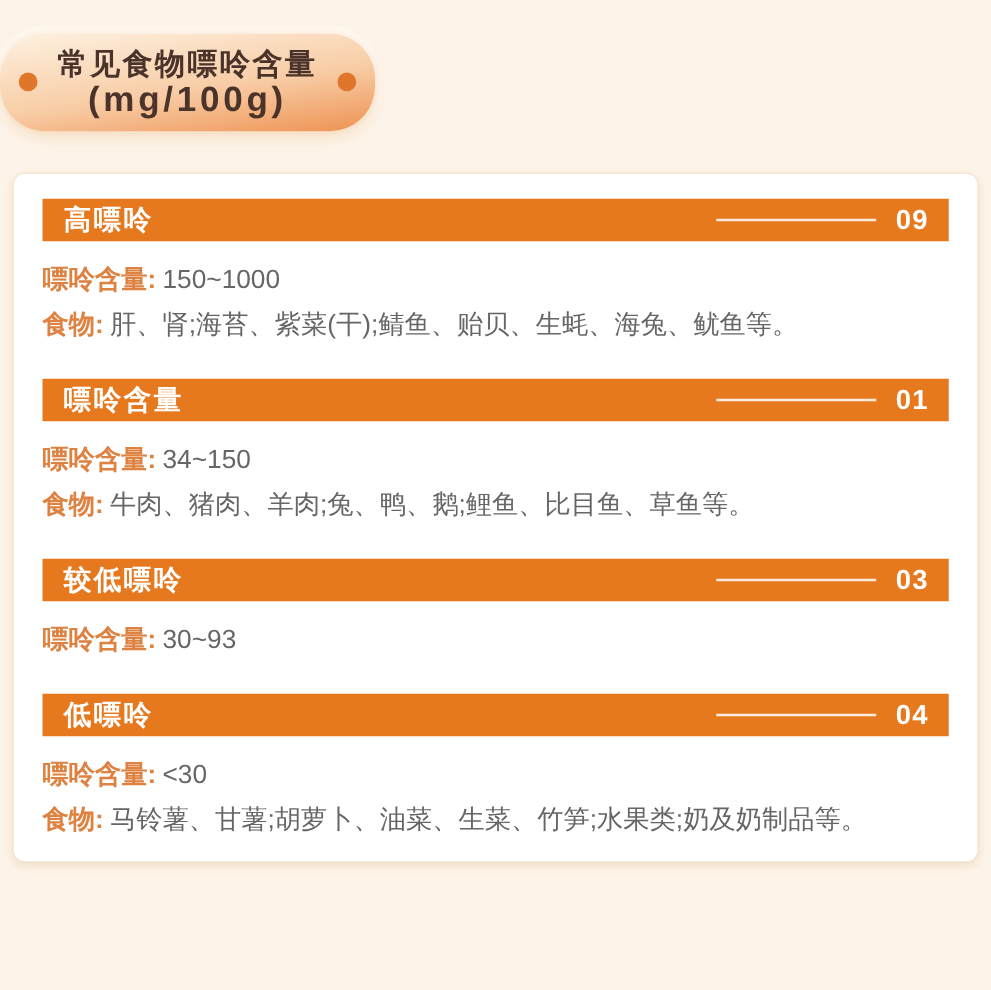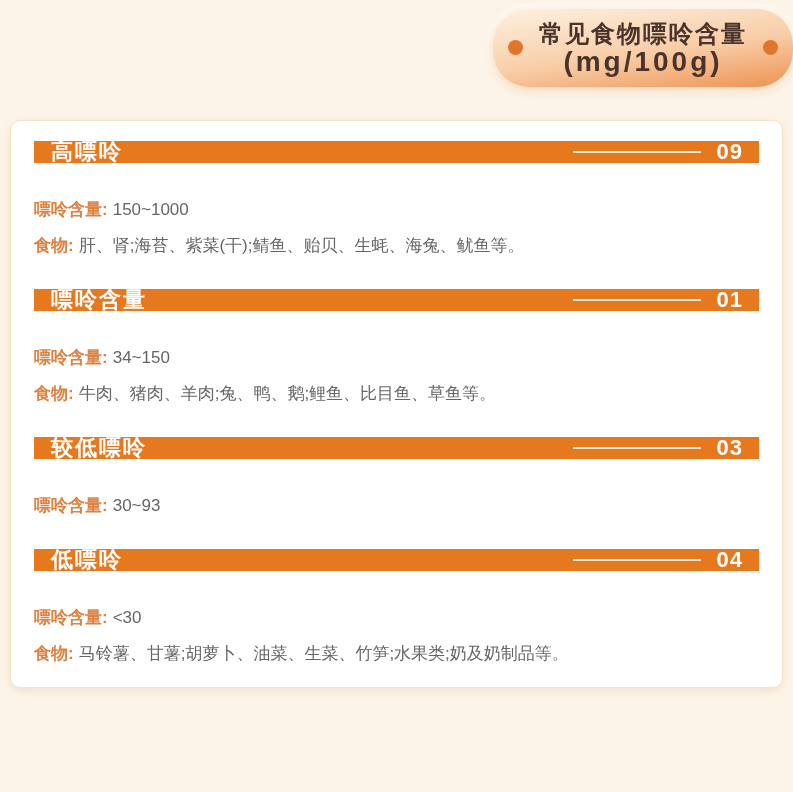--- a/index.html
+++ b/index.html
@@ -9,22 +9,22 @@
   body {
     width: 793px;
     height: 792px;
     background: #fdf4e9;
     font-family: "Liberation Sans", "DejaVu Sans", sans-serif;
     overflow: hidden;
   }
   
   .header-wrap {
     display: flex;
-    justify-content: flex-end;
-    padding-top: 9px;
+    justify-content: flex-start;
+    padding-top: 27px;
   }
   .header-pill {
     position: relative;
     min-width: 268px;
     padding: 10px 46px 12px 46px;
     border-radius: 36px;
     background: linear-gradient(172deg, #fdeddb 6%, #f8cda6 55%, #ee9252 100%);
     box-shadow: 0 4px 10px rgba(236, 178, 120, 0.45), 0 0 0 6px rgba(255, 252, 246, 0.55);
     text-align: center;
     box-sizing: border-box;
@@ -63,21 +63,21 @@
     box-shadow: 0 3px 8px rgba(224, 188, 142, 0.35);
     padding: 20px 23px 16px 23px;
     box-sizing: border-box;
   }
   
   .section { margin-bottom: 26px; }
   .section:last-child { margin-bottom: 0; }
   .bar {
     display: flex;
     align-items: center;
-    height: 22px;
+    height: 34px;
     background: #e6781e;
     padding: 0 16px 0 17px;
     box-sizing: border-box;
     text-align: right;
   }
   .bar-title {
     font-size: 22px;
     font-weight: bold;
     color: #ffffff;
     letter-spacing: 2px;
@@ -89,22 +89,22 @@
     background: rgba(255, 255, 255, 0.85);
     margin-right: 16px;
   }
   .bar-num {
     font-size: 22px;
     font-weight: bold;
     color: #ffffff;
     letter-spacing: 1px;
   }
   .row {
-    margin: 30px 0 0 0;
-    font-size: 17px;
+    margin: 14px 0 0 0;
+    font-size: 21px;
     line-height: 34px;
   }
   .row.food-row { margin-top: 2px; }
   .row .label {
     color: #dd8241;
     font-weight: bold;
     margin-right: 5px;
   }
   .row .value {
     color: #666666;

